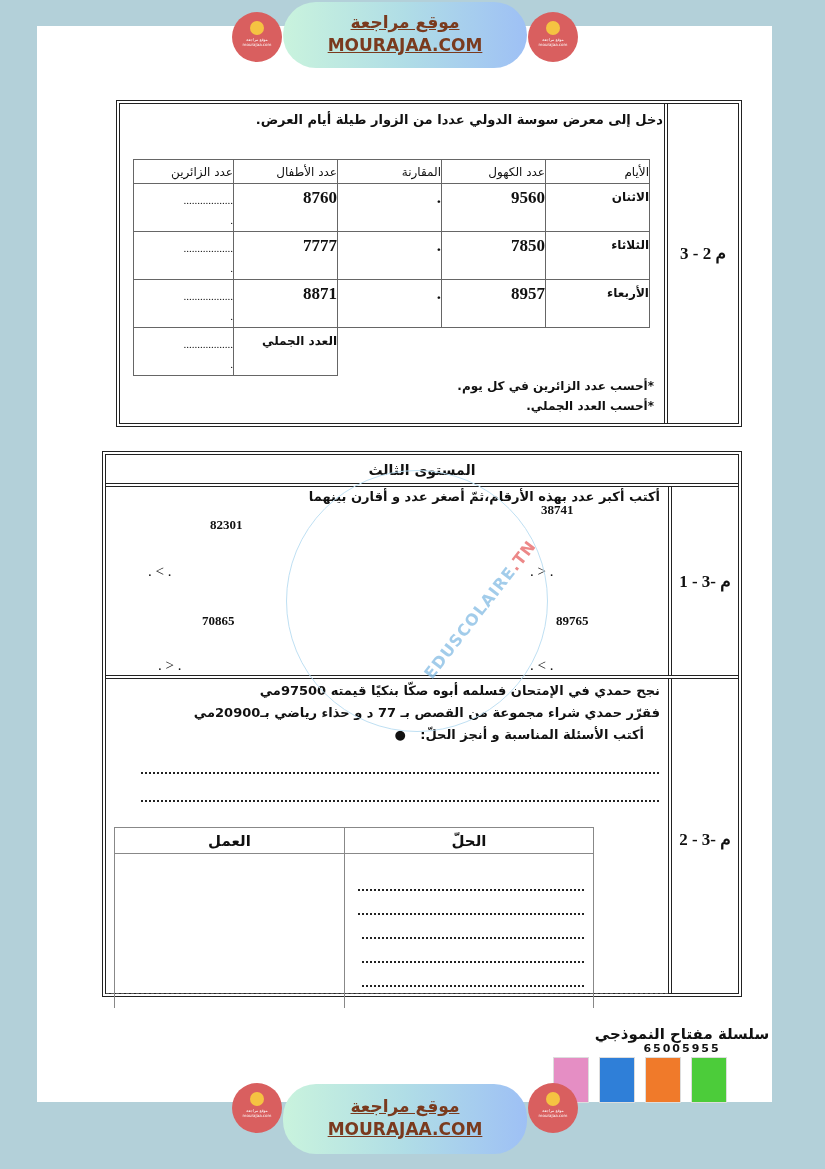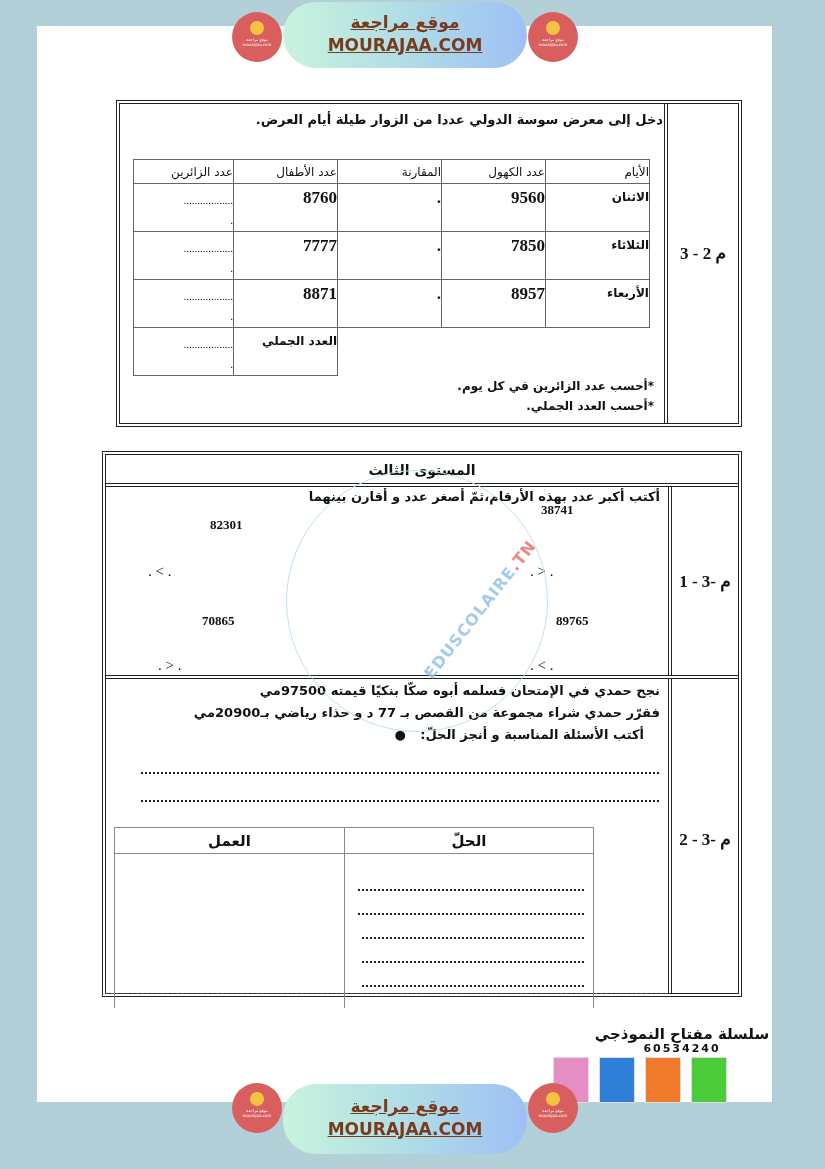--- a/index.html
+++ b/index.html
@@ -201,21 +201,21 @@
   </div>
 </div>
 
 <div class="wm-circle"></div>
 <div class="wm-text">
   <span>EDUSCOLAIRE</span><span class="tn">.TN</span>
 </div>
 
 <div class="promo">
   <div class="title">سلسلة مفتاح النموذجي</div>
-  <div class="phone">60534240</div>
+  <div class="phone">65005955</div>
 </div>
 <div class="books">
   <div class="book" style="left:0;background:#e58ec4;"></div>
   <div class="book" style="left:46px;background:#2f7fd8;"></div>
   <div class="book" style="left:92px;background:#f07a2a;"></div>
   <div class="book" style="left:138px;background:#4ccc3a;"></div>
 </div>
 
 <div class="logo-circle" style="left:232px;top:1083px;">
   <div class="dot"></div>

